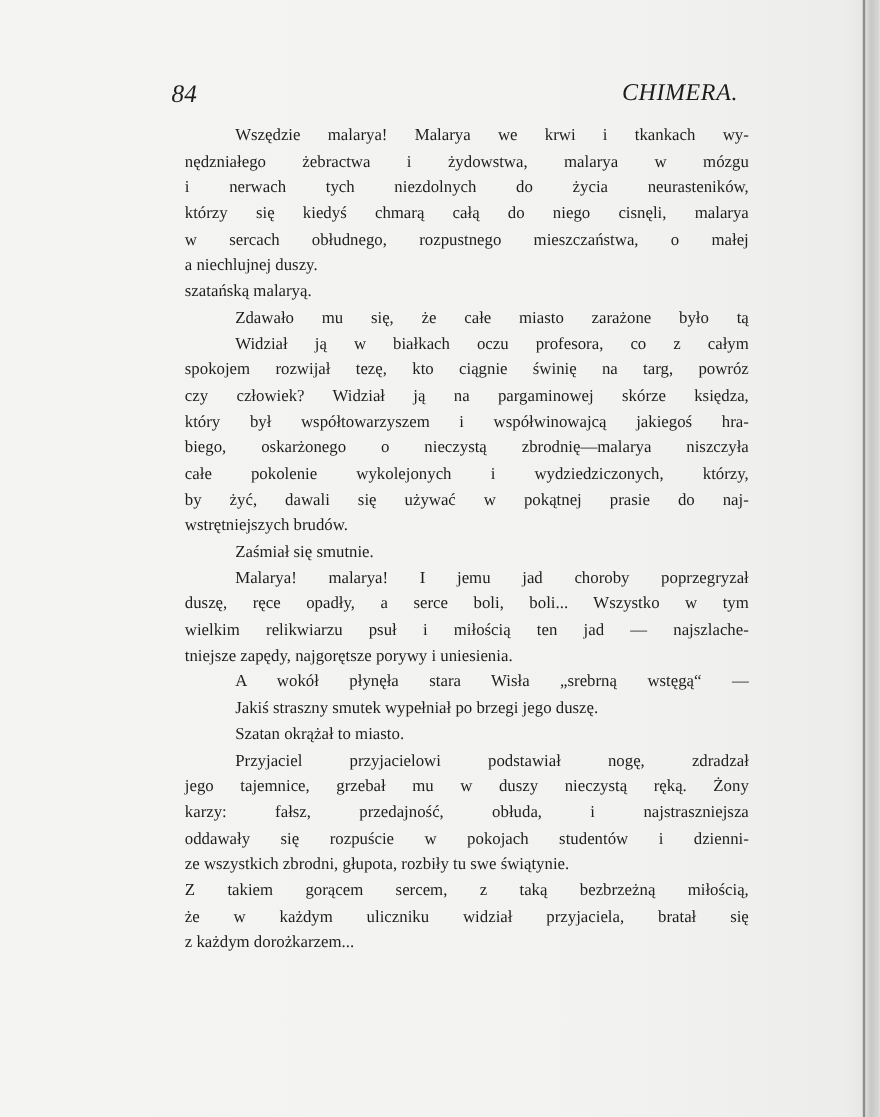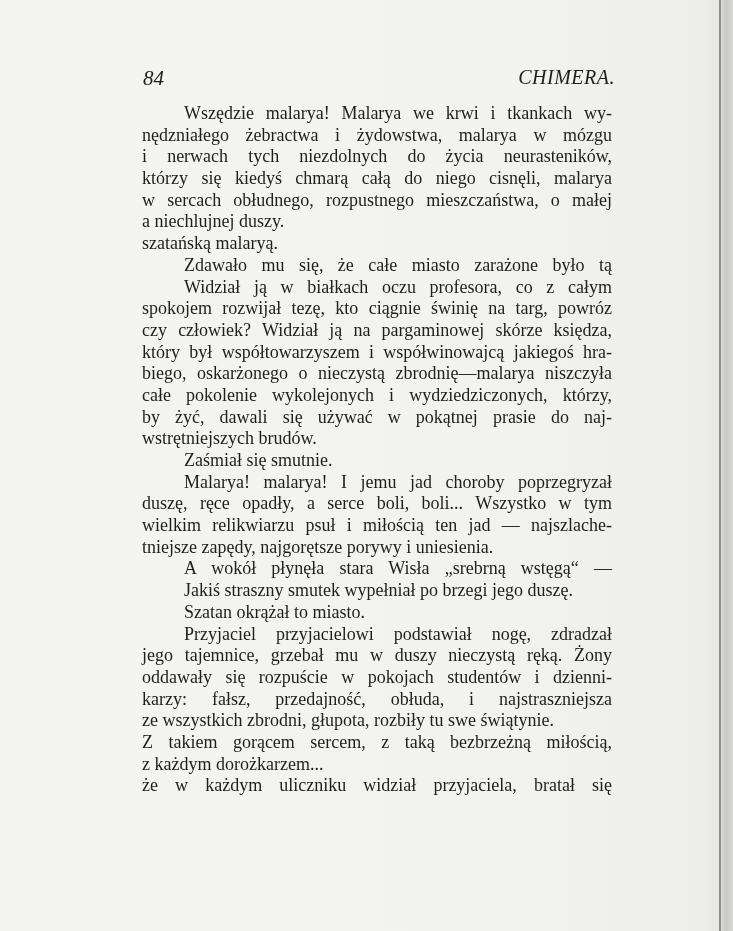--- a/index.html
+++ b/index.html
@@ -27,22 +27,22 @@
     }
     .page-number {
       position: absolute; left: 0; top: 0;
       font-style: italic; font-size: 21px;
     }
     .running-title {
       position: absolute; right: 0; top: 0;
       font-style: italic; font-size: 20px; letter-spacing: 0.5px;
     }
     .body-text {
-      position: absolute; left: 142px; top: 103px; width: 470px;
-      font-size: 18px; line-height: 21.7px;
+      position: absolute; left: 154px; top: 103px; width: 470px;
+      font-size: 14px; line-height: 21.7px;
     }
     .line {
       display: block; white-space: nowrap;
       text-align: justify; text-align-last: justify;
       height: 21.7px;
     }
     .line.last { text-align-last: left; }
     .line.indent { padding-left: 42px; }
   </style>
 </head>
@@ -94,23 +94,23 @@
       </div>
       <div class="paragraph">
         <span class="line indent last">Jakiś straszny smutek wypełniał po brzegi jego duszę.</span>
       </div>
       <div class="paragraph">
         <span class="line indent last">Szatan okrążał to miasto.</span>
       </div>
       <div class="paragraph">
         <span class="line indent">Przyjaciel przyjacielowi podstawiał nogę, zdradzał</span>
         <span class="line">jego tajemnice, grzebał mu w duszy nieczystą ręką. Żony</span>
+        <span class="line">karzy: fałsz, przedajność, obłuda, i najstraszniejsza</span>
         <span class="line">oddawały się rozpuście w pokojach studentów i dzienni-</span>
-        <span class="line">karzy: fałsz, przedajność, obłuda, i najstraszniejsza</span>
         <span class="line last">ze wszystkich zbrodni, głupota, rozbiły tu swe świątynie.</span>
       </div>
       <div class="paragraph">
         <span class="line">Z takiem gorącem sercem, z taką bezbrzeżną miłością,</span>
+        <span class="line">że w każdym uliczniku widział przyjaciela, bratał się</span>
         <span class="line last">z każdym dorożkarzem...</span>
-        <span class="line">że w każdym uliczniku widział przyjaciela, bratał się</span>
       </div>
     </div>
 </div>
 
 </body></html>

